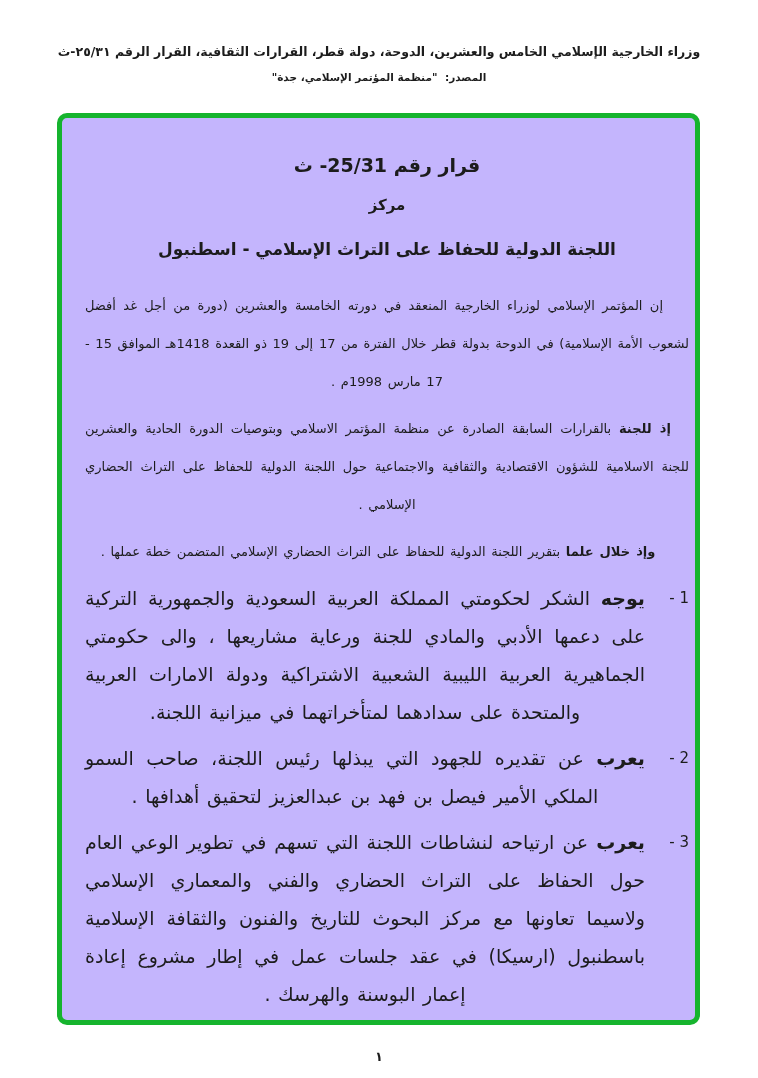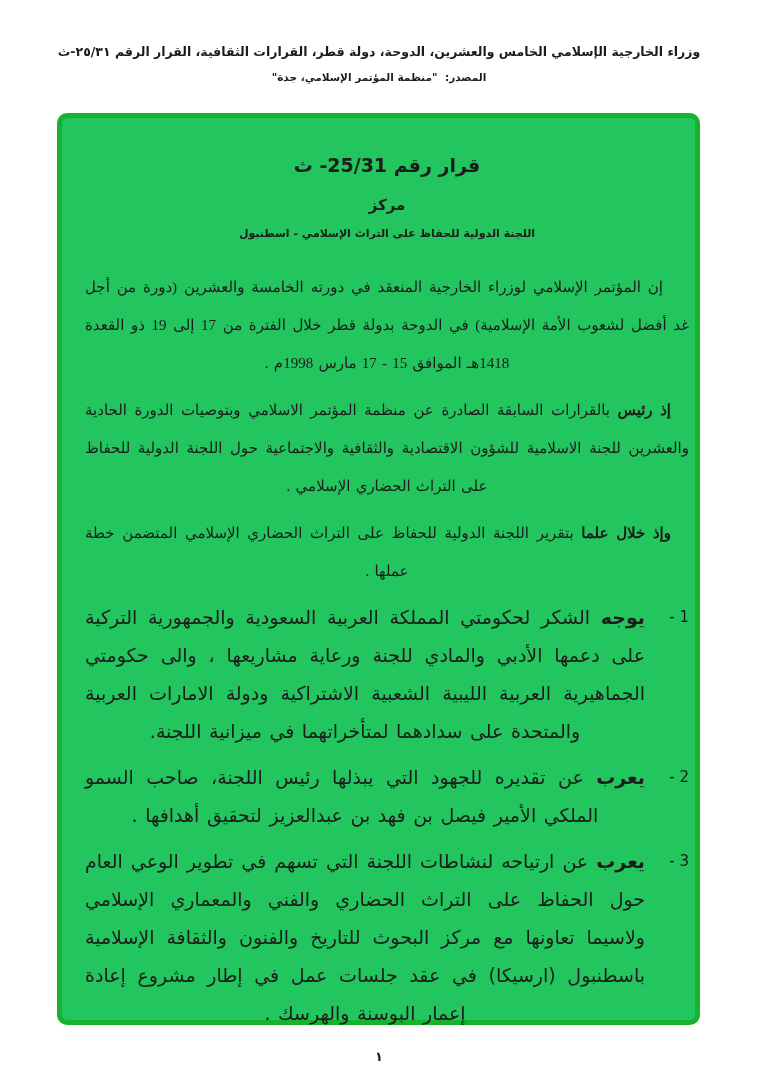--- a/index.html
+++ b/index.html
@@ -28,21 +28,21 @@
   .src-line2 { font-size: 10.5px; margin-top: 12px; }
   .src-label { margin-left: 4px; text-align: center; }
 
   
   .frame {
     position: absolute;
     left: 57px; top: 113px;
     width: 633px; height: 902px;
     border: 5px solid #16b42e;
     border-radius: 10px;
-    background: #22c55e;
+    background: #c4b5fd;
     box-sizing: content-box;
   }
   .doc {
     position: absolute;
     inset: 0;
     padding: 0 6px 0 23px; 
   }
 
   .title {
     margin: 36px 0 0;
@@ -51,35 +51,34 @@
     font-weight: bold;
   }
   .subtitle {
     margin: 20px 0 0;
     text-align: center;
     font-size: 15px;
     font-weight: bold;
     letter-spacing: 1px;
   }
   .subject {
-    margin: 13px 0 0;
+    margin: 25px 0 0;
     text-align: center;
-    font-size: 11px;
+    font-size: 17px;
     font-weight: bold;
   }
 
   .para {
     margin: 9px 0 0;
-    font-size: 15px;
+    font-size: 13px;
     line-height: 38px;
     text-align: justify;
     text-align-last: center;
     text-indent: 18px;
     word-spacing: 1.5px;
-    font-family: Liberation Serif, serif;
   }
   .para.first {
     margin-top: 28px;
     text-indent: 26px;
   }
   .lead { font-weight: bold; }
 
   .item {
     display: flex;
     margin-top: 8px;
@@ -124,21 +123,21 @@
     <div class="doc" dir="rtl">
 
       <h1 class="title">قرار رقم 25/31- ث</h1>
 
       <h2 class="subtitle">مركز</h2>
 
       <h2 class="subject">اللجنة الدولية للحفاظ على التراث الإسلامي - اسطنبول</h2>
 
       <p class="para first"><span class="lead"></span><span>إن المؤتمر الإسلامي لوزراء الخارجية المنعقد في دورته الخامسة والعشرين (دورة من أجل غد أفضل لشعوب الأمة الإسلامية) في الدوحة بدولة قطر خلال الفترة من 17 إلى 19 ذو القعدة 1418هـ الموافق 15 - 17 مارس 1998م .</span></p>
 
-      <p class="para"><span class="lead">إذ رئيس</span> <span>بالقرارات السابقة الصادرة عن منظمة المؤتمر الاسلامي وبتوصيات الدورة الحادية والعشرين للجنة الاسلامية للشؤون الاقتصادية والثقافية والاجتماعية حول اللجنة الدولية للحفاظ على التراث الحضاري الإسلامي .</span></p>
+      <p class="para"><span class="lead">إذ للجنة</span> <span>بالقرارات السابقة الصادرة عن منظمة المؤتمر الاسلامي وبتوصيات الدورة الحادية والعشرين للجنة الاسلامية للشؤون الاقتصادية والثقافية والاجتماعية حول اللجنة الدولية للحفاظ على التراث الحضاري الإسلامي .</span></p>
 
       <p class="para"><span class="lead">وإذ خلال علما</span> <span>بتقرير اللجنة الدولية للحفاظ على التراث الحضاري الإسلامي المتضمن خطة عملها .</span></p>
 
       <div class="item">
         <span class="num">1 -</span>
         <p class="item-body"><span class="lead">يوجه</span> <span>الشكر لحكومتي المملكة العربية السعودية والجمهورية التركية على دعمها الأدبي والمادي للجنة ورعاية مشاريعها ، والى حكومتي الجماهيرية العربية الليبية الشعبية الاشتراكية ودولة الامارات العربية والمتحدة على سدادهما لمتأخراتهما في ميزانية اللجنة.</span></p>
       </div>
 
       <div class="item">
         <span class="num">2 -</span>

